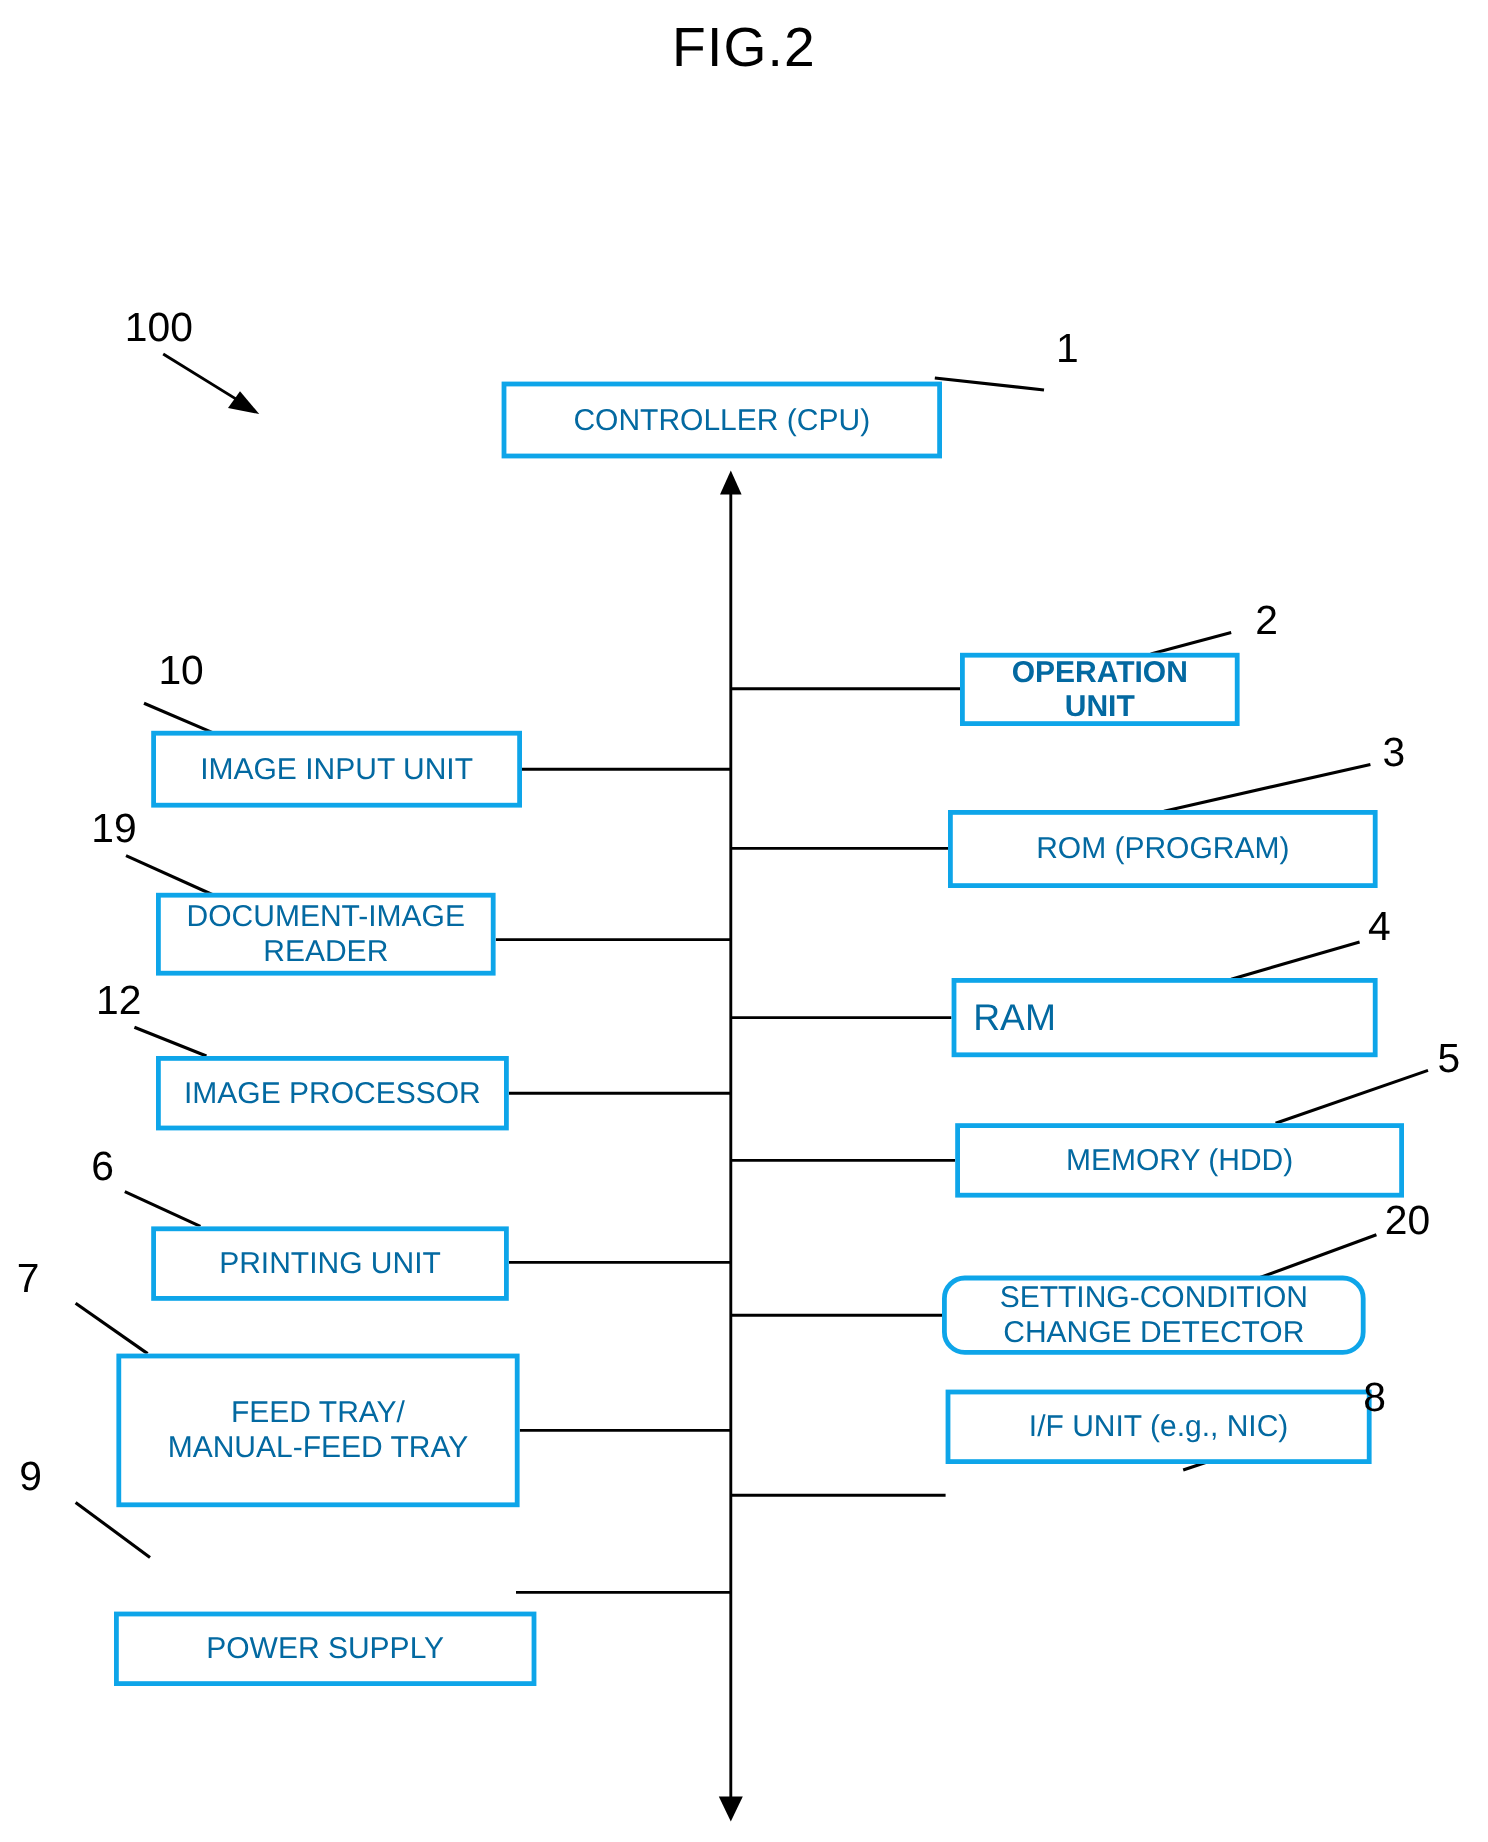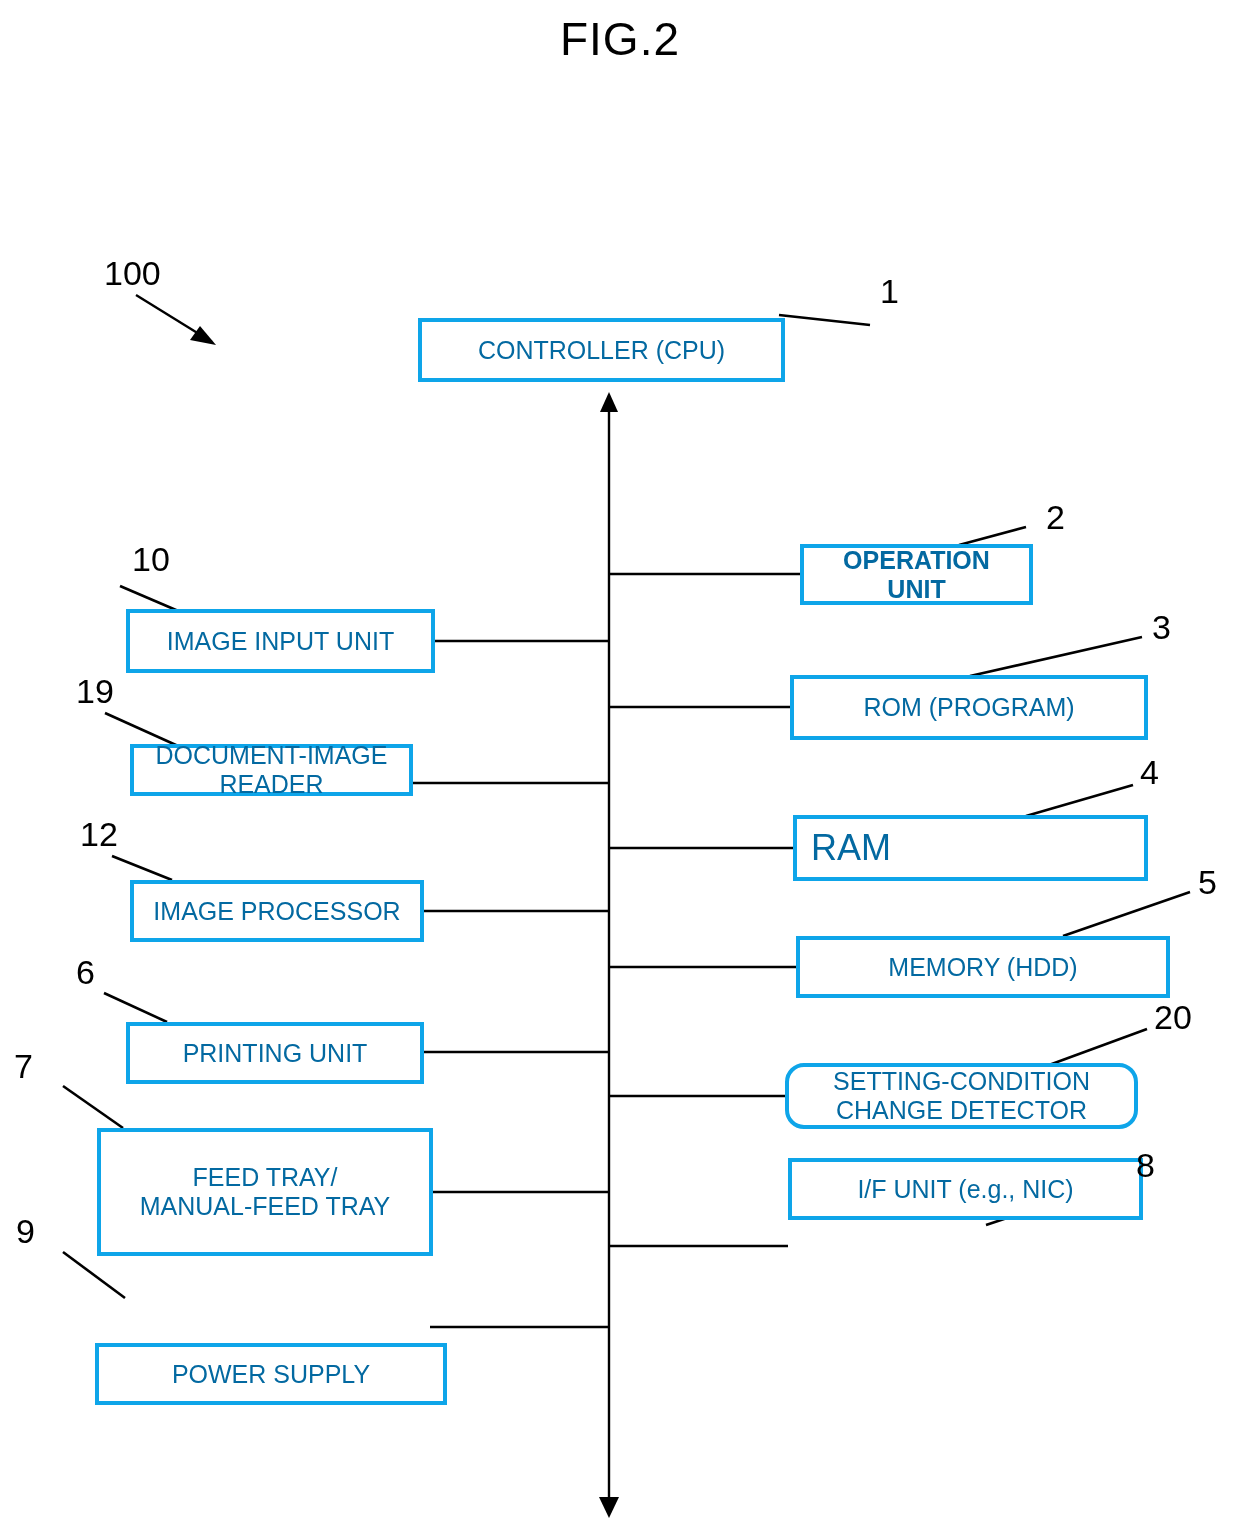--- a/index.html
+++ b/index.html
@@ -46,21 +46,21 @@
     color: #0369a1;
     white-space: pre-line;
     padding: 0 6px;
   }
   .node.left-text {
     justify-content: flex-start;
     text-align: left;
     padding-left: 14px;
   }
   .node.big {
-    font-size: 36px;
+    font-size: 31px;
   }
   .ref {
     position: absolute;
     font-size: 34px;
     font-family: "Liberation Sans", sans-serif;
     color: #000;
     white-space: pre;
   }
   svg.overlay {
     position: absolute;
@@ -142,21 +142,21 @@
   <div class="node" style="left:785px; top:1063px; width:353px; height:66px;border-radius:19px;">SETTING-CONDITION
 CHANGE DETECTOR</div>
   <div class="ref" style="left:1154px; top:998px;">20</div>
 
   <div class="node" style="left:788px; top:1158px; width:355px; height:62px;">I/F UNIT (e.g., NIC)</div>
   <div class="ref" style="left:1136px; top:1146px;">8</div>
 
   <div class="node" style="left:126px; top:609px; width:309px; height:64px;">IMAGE INPUT UNIT</div>
   <div class="ref" style="left:88px; top:540px;margin-left:44px;">10</div>
 
-  <div class="node" style="left:130px; top:744px; width:283px; height:52px;">DOCUMENT-IMAGE
+  <div class="node" style="left:130px; top:744px; width:283px; height:69px;">DOCUMENT-IMAGE
 READER</div>
   <div class="ref" style="left:76px; top:672px;">19</div>
 
   <div class="node" style="left:130px; top:880px; width:294px; height:62px;">IMAGE PROCESSOR</div>
   <div class="ref" style="left:80px; top:815px;">12</div>
 
   <div class="node" style="left:126px; top:1022px; width:298px; height:62px;">PRINTING UNIT</div>
   <div class="ref" style="left:76px; top:953px;">6</div>
 
   <div class="node" style="left:97px; top:1128px; width:336px; height:128px;">FEED TRAY/

